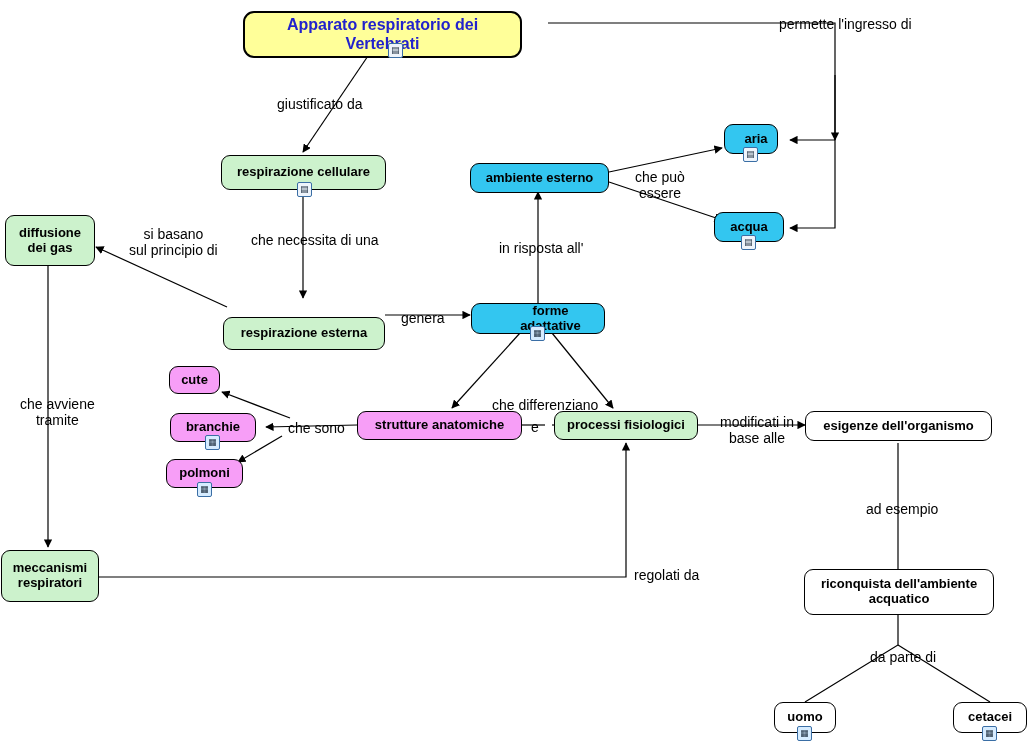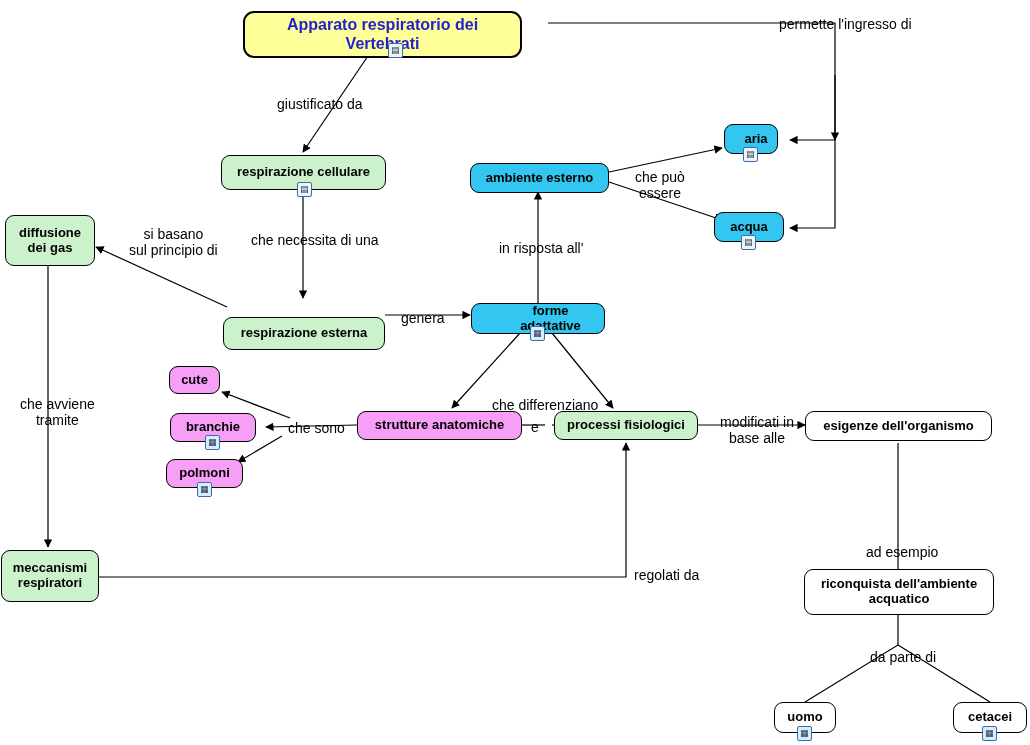--- a/index.html
+++ b/index.html
@@ -256,16 +256,16 @@
   <div class="edge-label" style="left:635px; top:169px; text-align:center;">che può
 essere</div>
   <div class="edge-label" style="left:20px; top:396px; text-align:center;">che avviene
 tramite</div>
   <div class="edge-label" style="left:492px; top:369px;margin-top:28px;">che differenziano</div>
   <div class="edge-label" style="left:288px; top:420px;">che sono</div>
   <div class="edge-label" style="left:531px; top:419px;">e</div>
   <div class="edge-label" style="left:720px; top:414px; text-align:center;">modificati in
 base alle</div>
   <div class="edge-label" style="left:598px; top:567px;padding-left:36px;">regolati da</div>
-  <div class="edge-label" style="left:866px; top:501px;margin-top:43px;">ad esempio</div>
+  <div class="edge-label" style="left:866px; top:501px;">ad esempio</div>
   <div class="edge-label" style="left:870px; top:649px;">da parte di</div>
 
 </div>
 
 </body></html>

